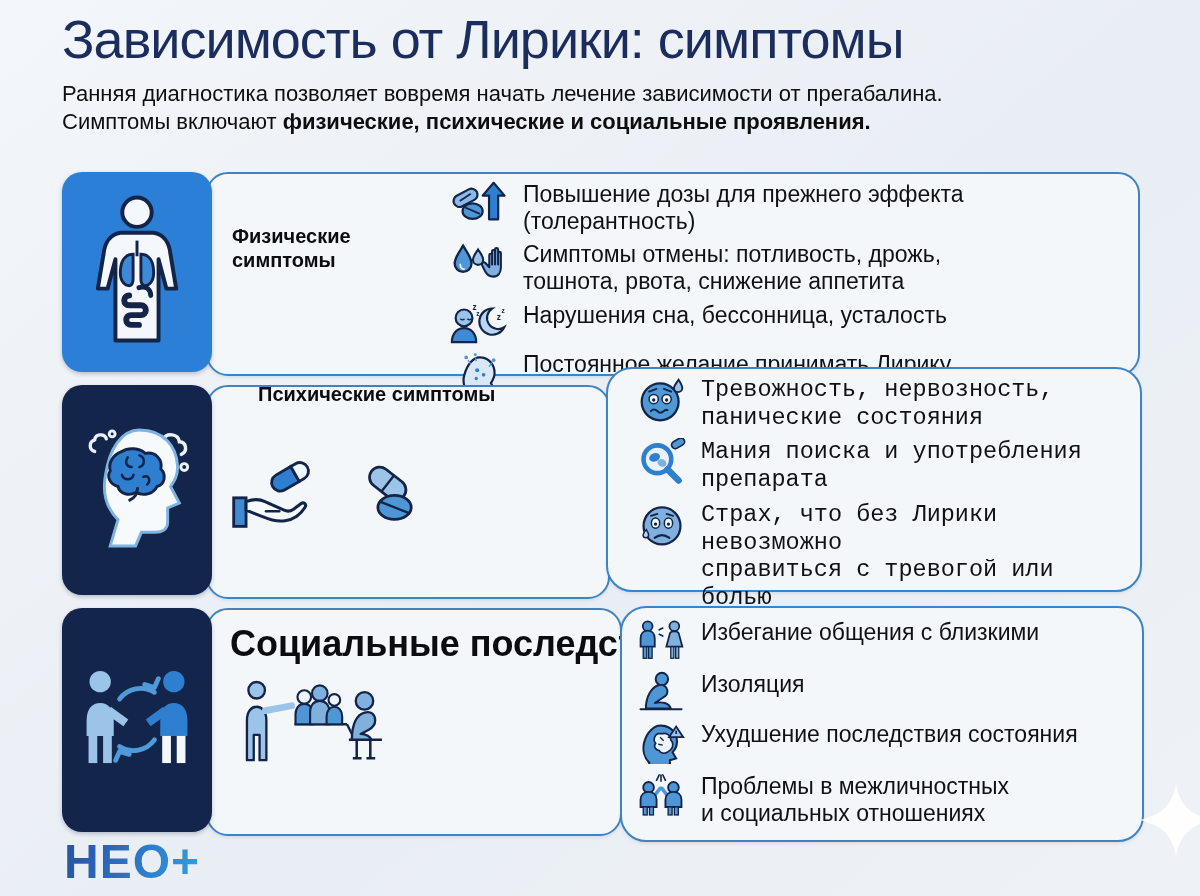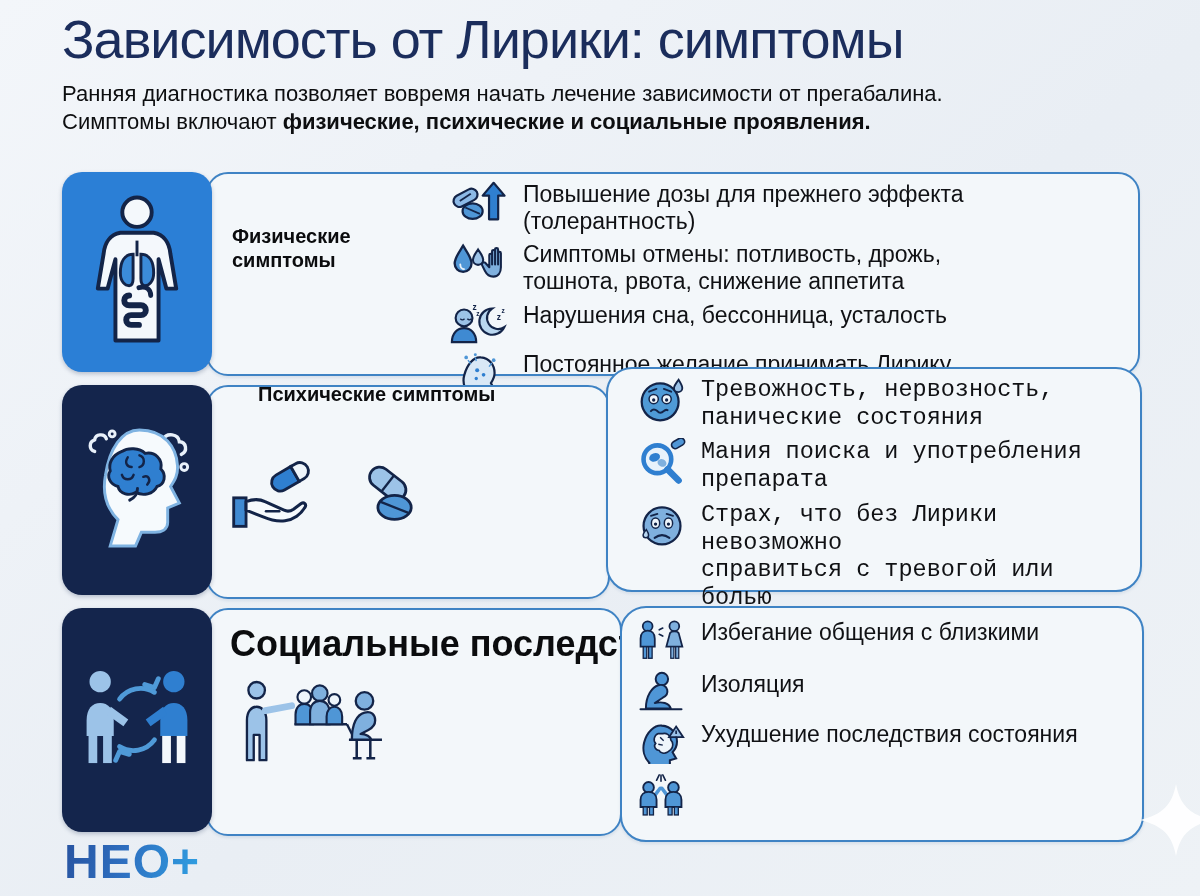--- a/index.html
+++ b/index.html
@@ -357,20 +357,22 @@
           <path d="M4 38 v-8 c0 -6 4 -9 9 -9 s9 3 9 9 v8 z" fill="#4f96d6" stroke="#132448" stroke-width="2.1"></path>
           <rect x="7" y="38" width="4.5" height="9" fill="#4f96d6" stroke="#132448" stroke-width="1.5"></rect>
           <rect x="14" y="38" width="4.5" height="9" fill="#4f96d6" stroke="#132448" stroke-width="1.5"></rect>
           <circle cx="41" cy="16" r="6" fill="#4f96d6" stroke="#132448" stroke-width="2.1"></circle>
           <path d="M34 25 l-6 -8" stroke="#4f96d6" stroke-width="4" stroke-linecap="round"></path>
           <path d="M32 38 v-8 c0 -6 4 -9 9 -9 s9 3 9 9 v8 z" fill="#4f96d6" stroke="#132448" stroke-width="2.1"></path>
           <rect x="35" y="38" width="4.5" height="9" fill="#4f96d6" stroke="#132448" stroke-width="1.5"></rect>
           <rect x="42" y="38" width="4.5" height="9" fill="#4f96d6" stroke="#132448" stroke-width="1.5"></rect>
         </svg>
       </span>
+      <span class="txt">Проблемы в межличностных
+и социальных отношениях</span>
     </div>
   </div>
 
   <span class="sparkle">
     <svg viewBox="0 0 80 80" width="76" height="76">
       <path d="M40 2 c4 22 14 32 38 38 c-24 6 -34 16 -38 38 c-4 -22 -14 -32 -38 -38 c24 -6 34 -16 38 -38 z" fill="#ffffff" opacity="0.92"></path>
     </svg>
   </span>
 
   <div class="logo">НЕО+</div>

